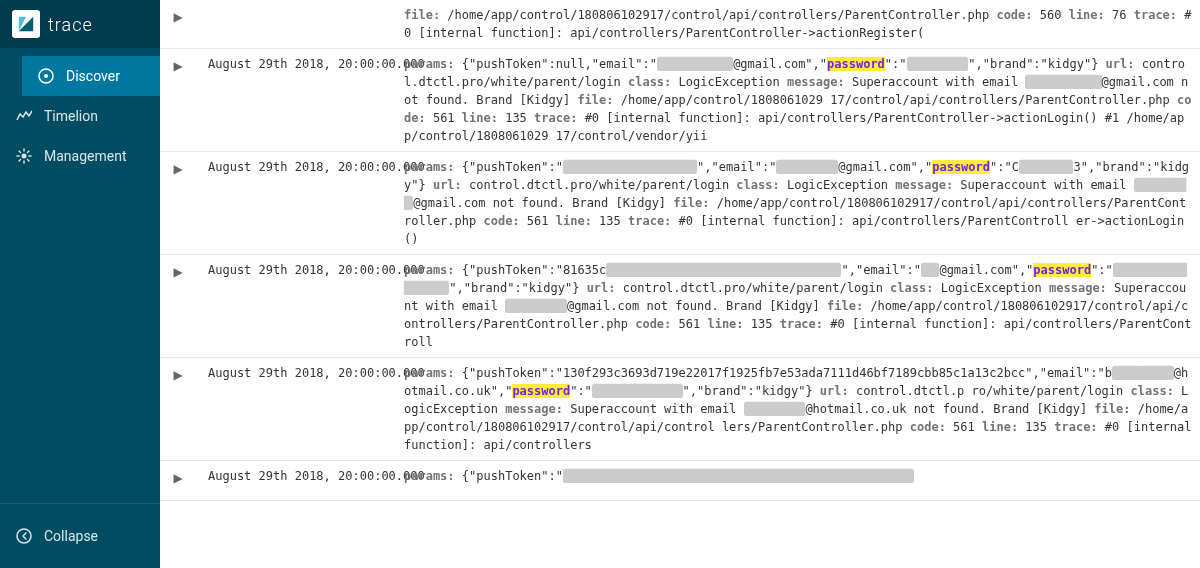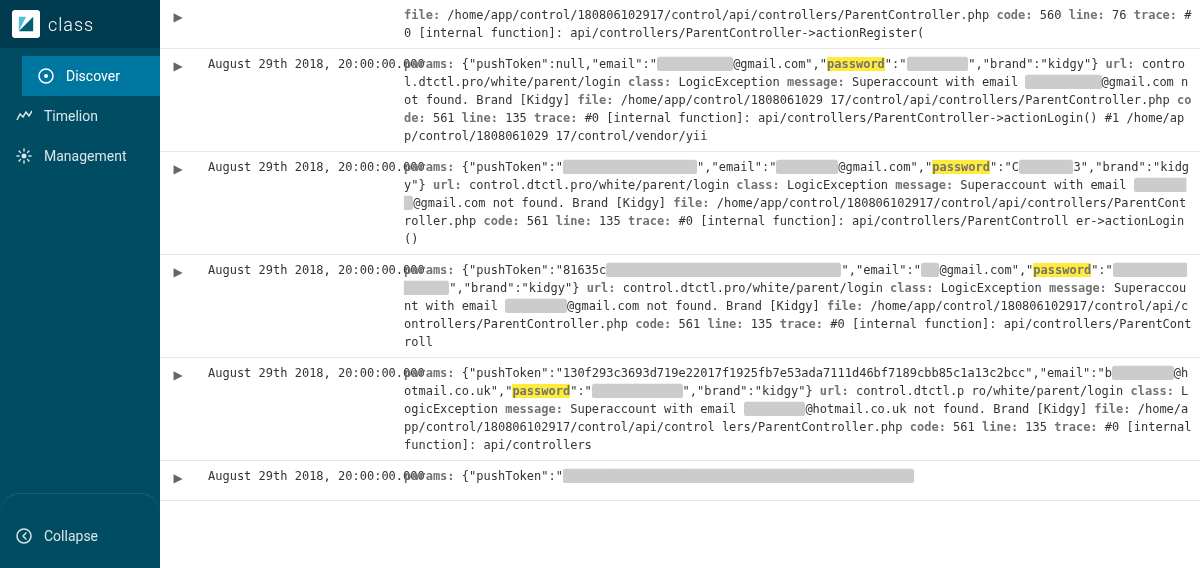--- a/index.html
+++ b/index.html
@@ -76,23 +76,22 @@
       justify-content: center;
       font-size: 16px;
       flex-shrink: 0;
     }
 
     .sidebar-item .label {
       font-size: 14px;
     }
 
     .sidebar-bottom {
-      padding: 22px 0 12px;
+      padding: 12px 0 12px;
       border-top: 1px solid rgba(255,255,255,0.1);
-      border-radius: 20px;
     }
 
     
     #main {
       flex: 1;
       overflow: hidden;
       display: flex;
       flex-direction: column;
       background: white;
     }
@@ -142,21 +141,21 @@
       overflow: hidden;
     }
 
     .log-content .kw {
       font-weight: bold;
       color: #737373;
     }
 
     .log-content .highlight {
       background: #ffeb3b;
-      color: #737373;
+      color: #6d28d9;
       font-weight: bold;
     }
 
     .log-content .redacted {
       background: #ccc;
       color: #ccc;
       border-radius: 2px;
       padding: 0 2px;
     }
 
@@ -169,21 +168,21 @@
 <body>
 
 <div id="sidebar" style="background: rgb(0, 77, 99);">
   <div id="sidebar-logo">
     <div class="logo-icon">
       <svg width="18" height="18" viewBox="0 0 20 20" fill="none">
         <polygon points="2,18 18,2 18,18" fill="#005f73"></polygon>
         <polygon points="2,18 10,2 2,2" fill="#00a3cc" opacity="0.7"></polygon>
       </svg>
     </div>
-    <span class="logo-text">class</span>
+    <span class="logo-text">trace</span>
   </div>
 
   <div class="sidebar-nav">
     <div class="sidebar-item active" style="background: rgb(0, 119, 160);">
       <span class="icon">
         <svg width="16" height="16" viewBox="0 0 16 16" fill="currentColor">
           <circle cx="8" cy="8" r="7" stroke="currentColor" stroke-width="1.5" fill="none"></circle>
           <circle cx="8" cy="8" r="2" fill="currentColor"></circle>
         </svg>
       </span>

